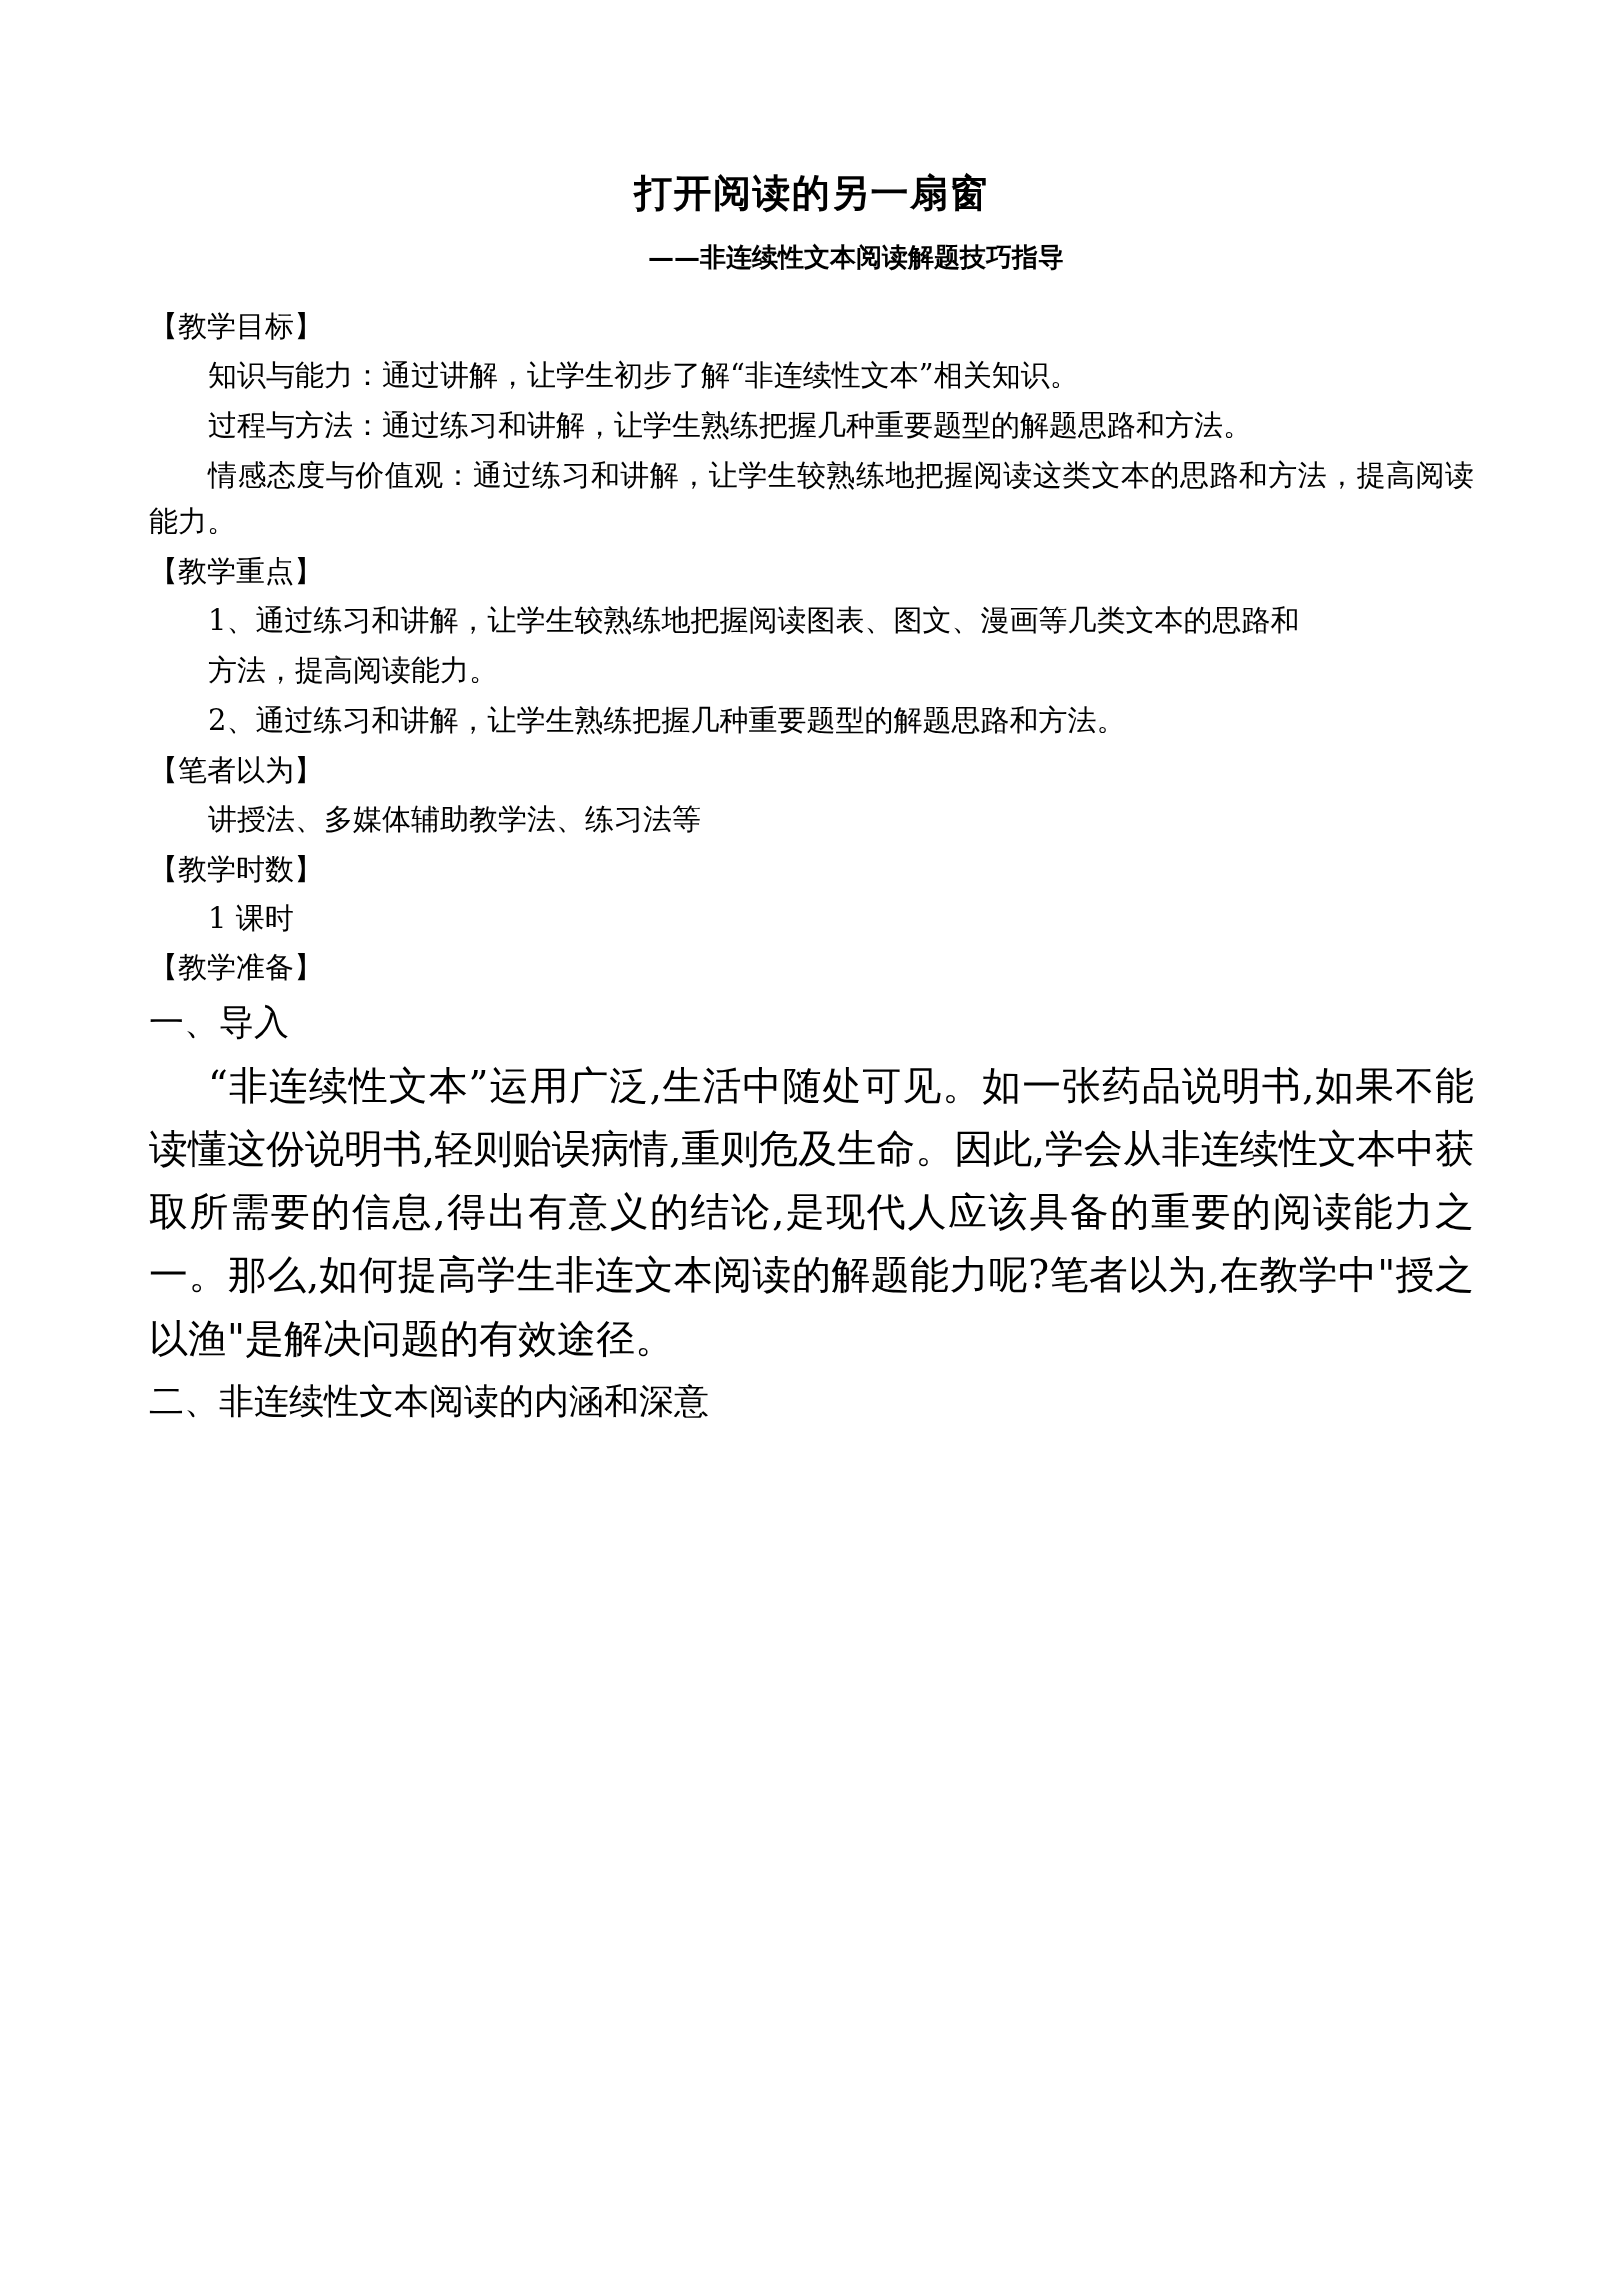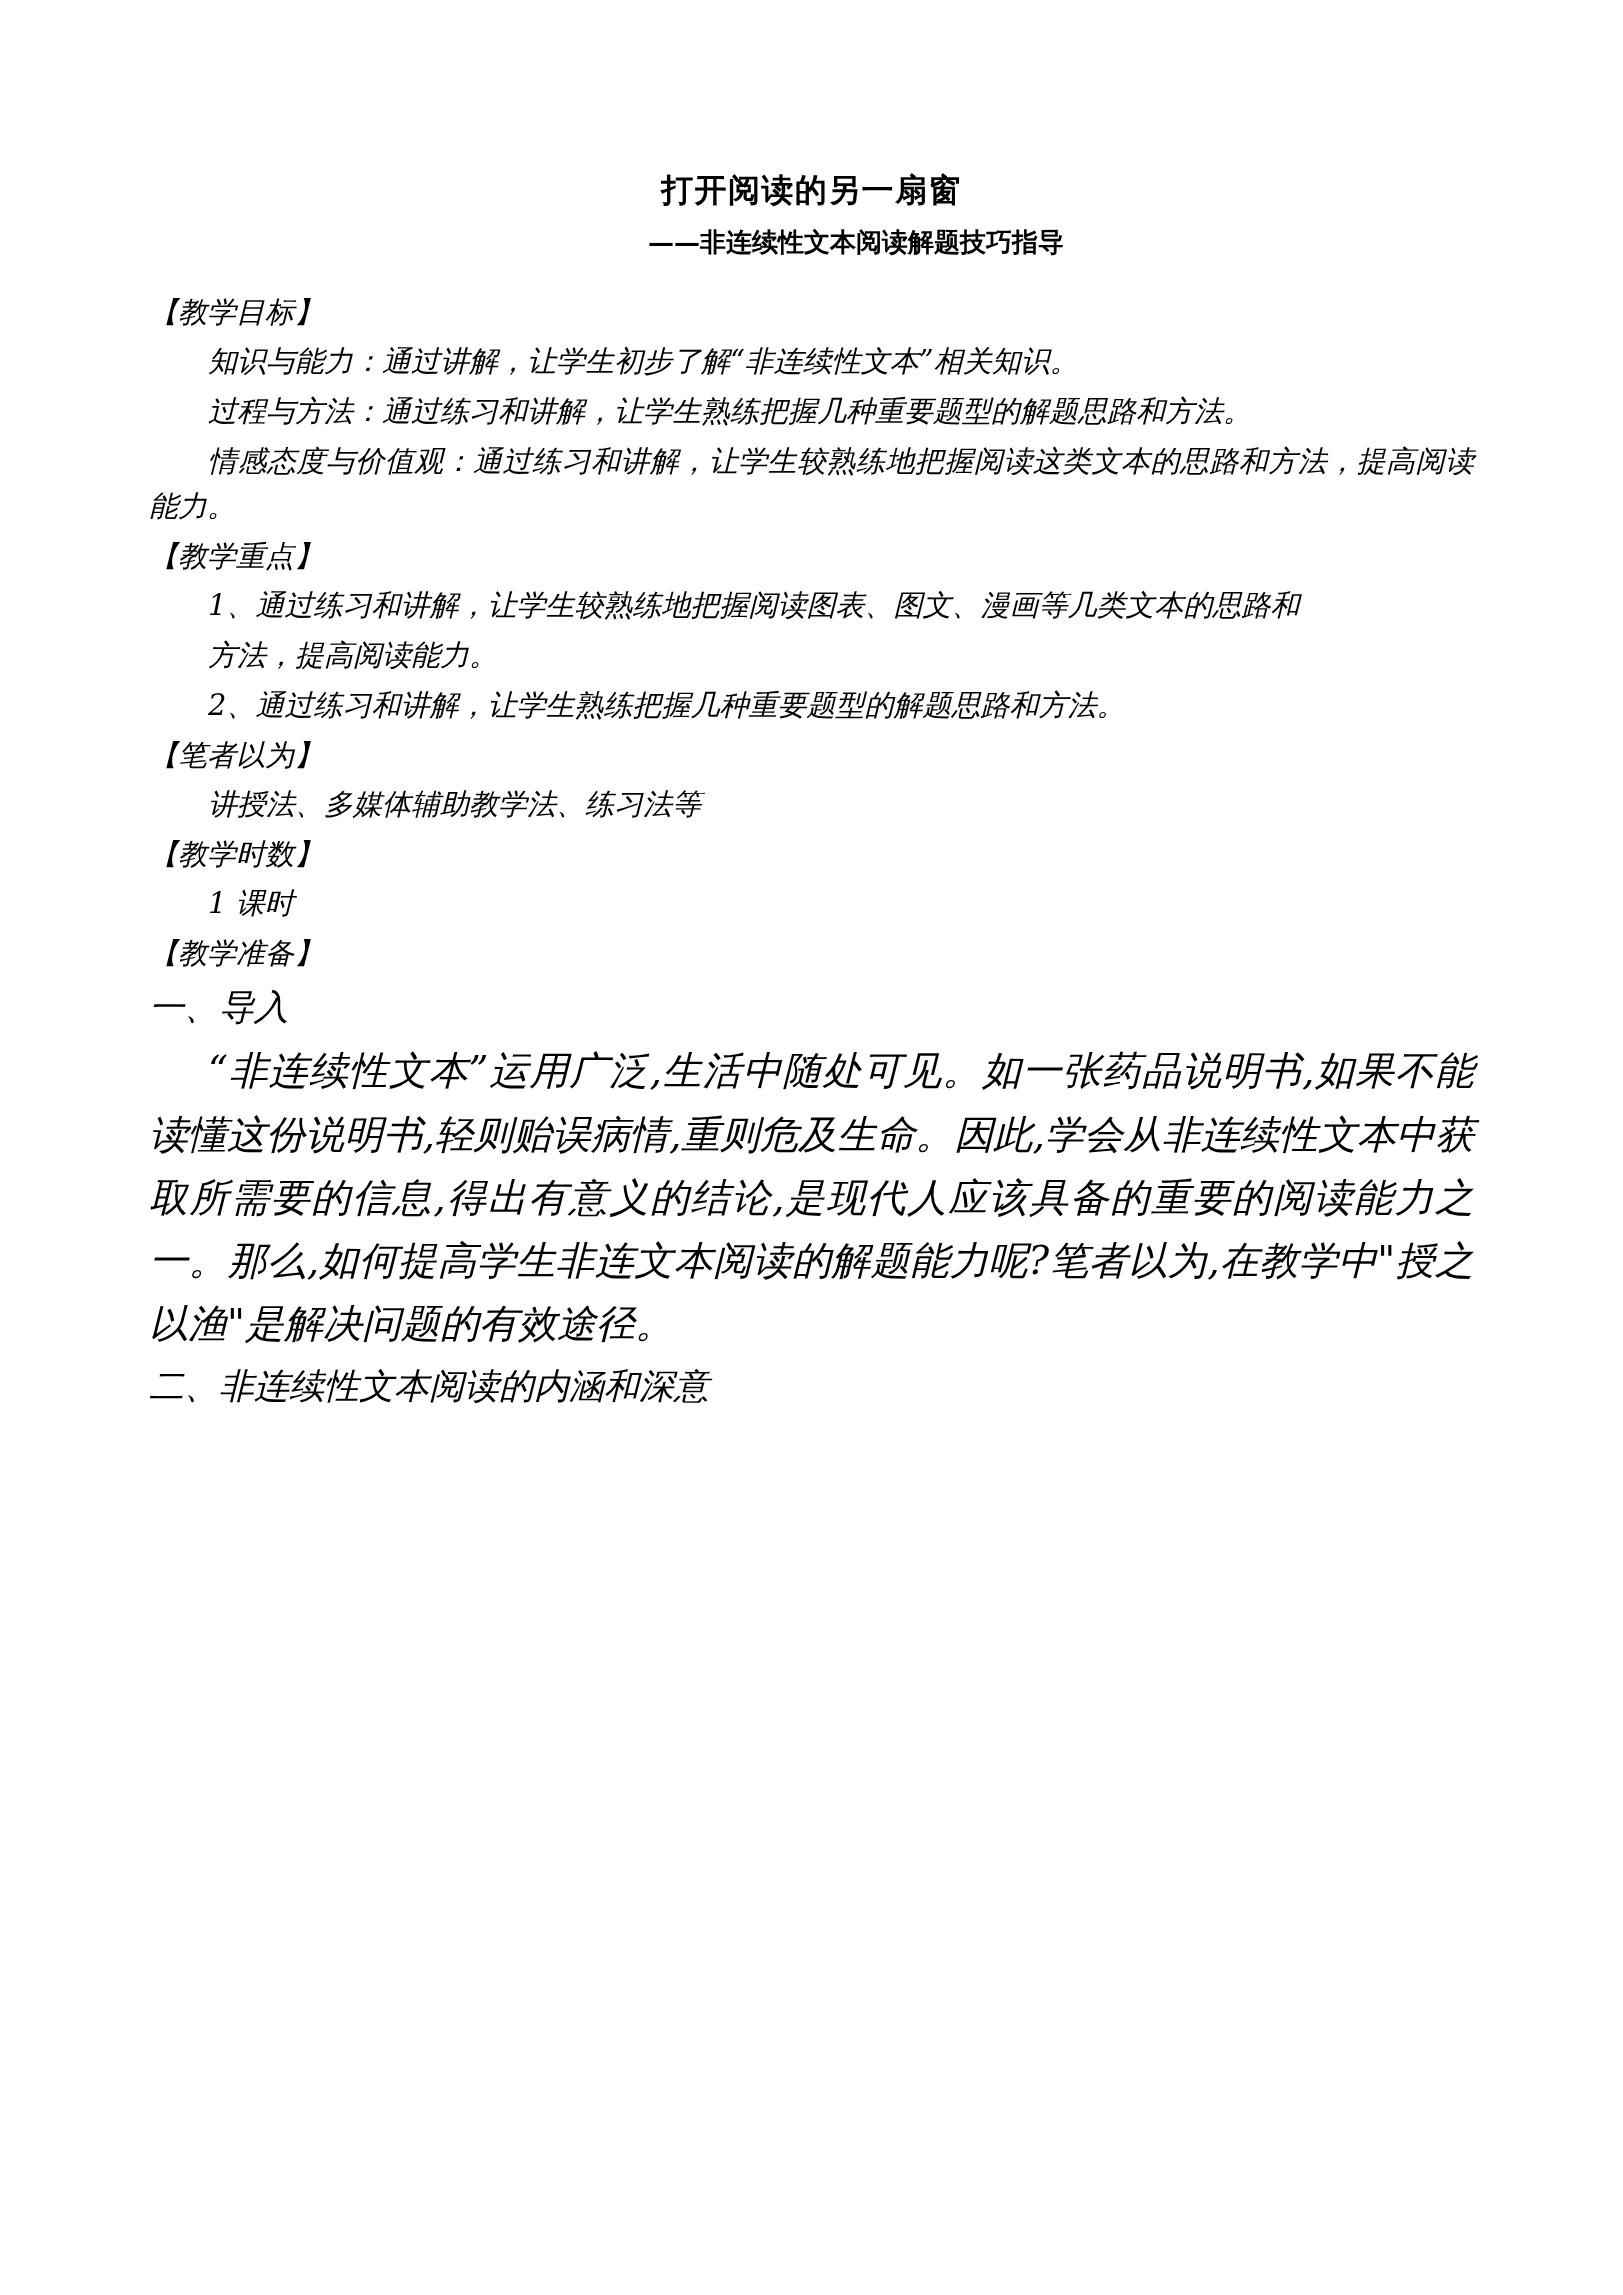--- a/index.html
+++ b/index.html
@@ -16,25 +16,26 @@
   }
   .page {
     box-sizing: border-box;
     width: 1623px;
     height: 2295px;
     padding: 170px 149px 82px 149px;
     position: relative;
   }
   .doc-title {
     text-align: center;
-    font-size: 32px;
+    font-size: 38px;
     font-weight: 700;
     letter-spacing: 1.4px;
-    margin: 0 0 16px 0;
+    margin: 0 0 23px 0;
     line-height: 1.25;
+    font-family: Liberation Serif, serif;
   }
   .doc-subtitle {
     text-align: center;
     font-size: 26px;
     font-weight: 700;
     letter-spacing: 0px;
     margin: 0 0 30px 0;
     padding-left: 89px;
     line-height: 1.3;
   }
@@ -53,21 +54,20 @@
   }
   .para-noindent {
     font-size: 35px;
     line-height: 1.58;
     margin: 0 0 4.1px 0;
     text-indent: 0;
     text-align: justify;
   }
   .block {
     margin-bottom: 2.7px;
-    font-style: italic;
   }
   .intro-para {
     font-size: 39px;
     line-height: 1.62;
     margin: 0 0 4.1px 0;
     text-indent: 59px;
     text-align: justify;
   }
 </style>
 </head>

